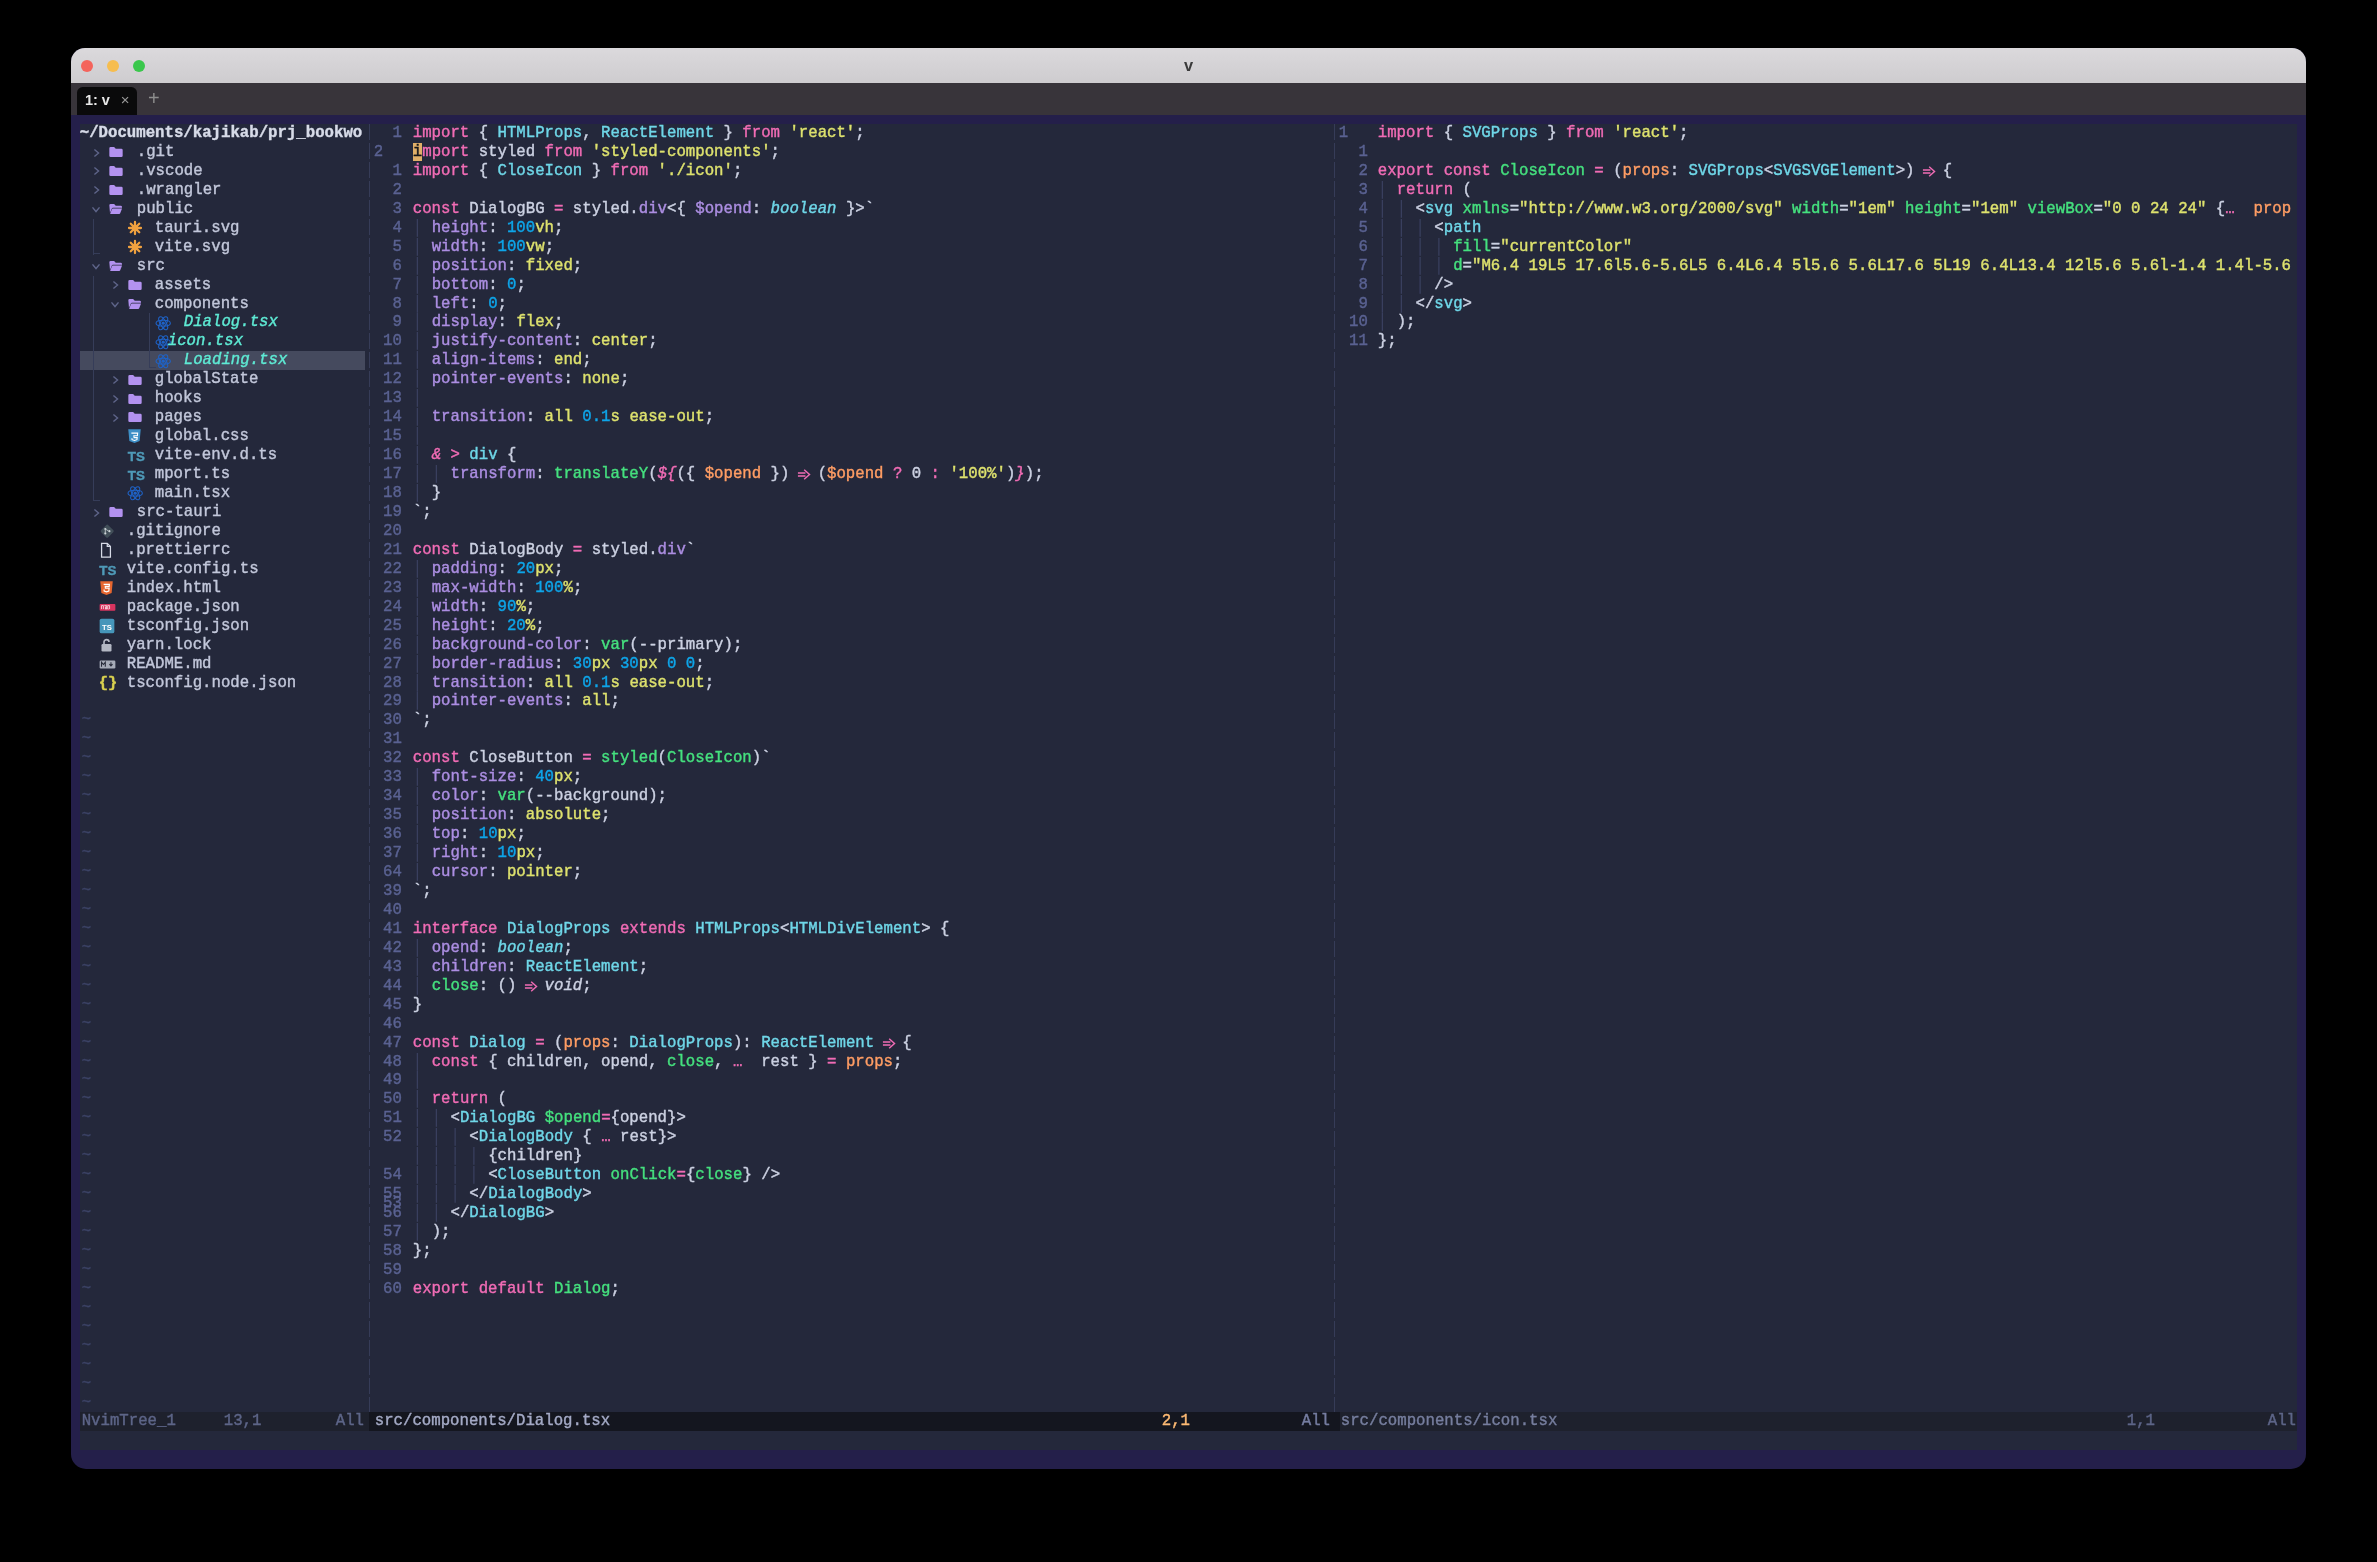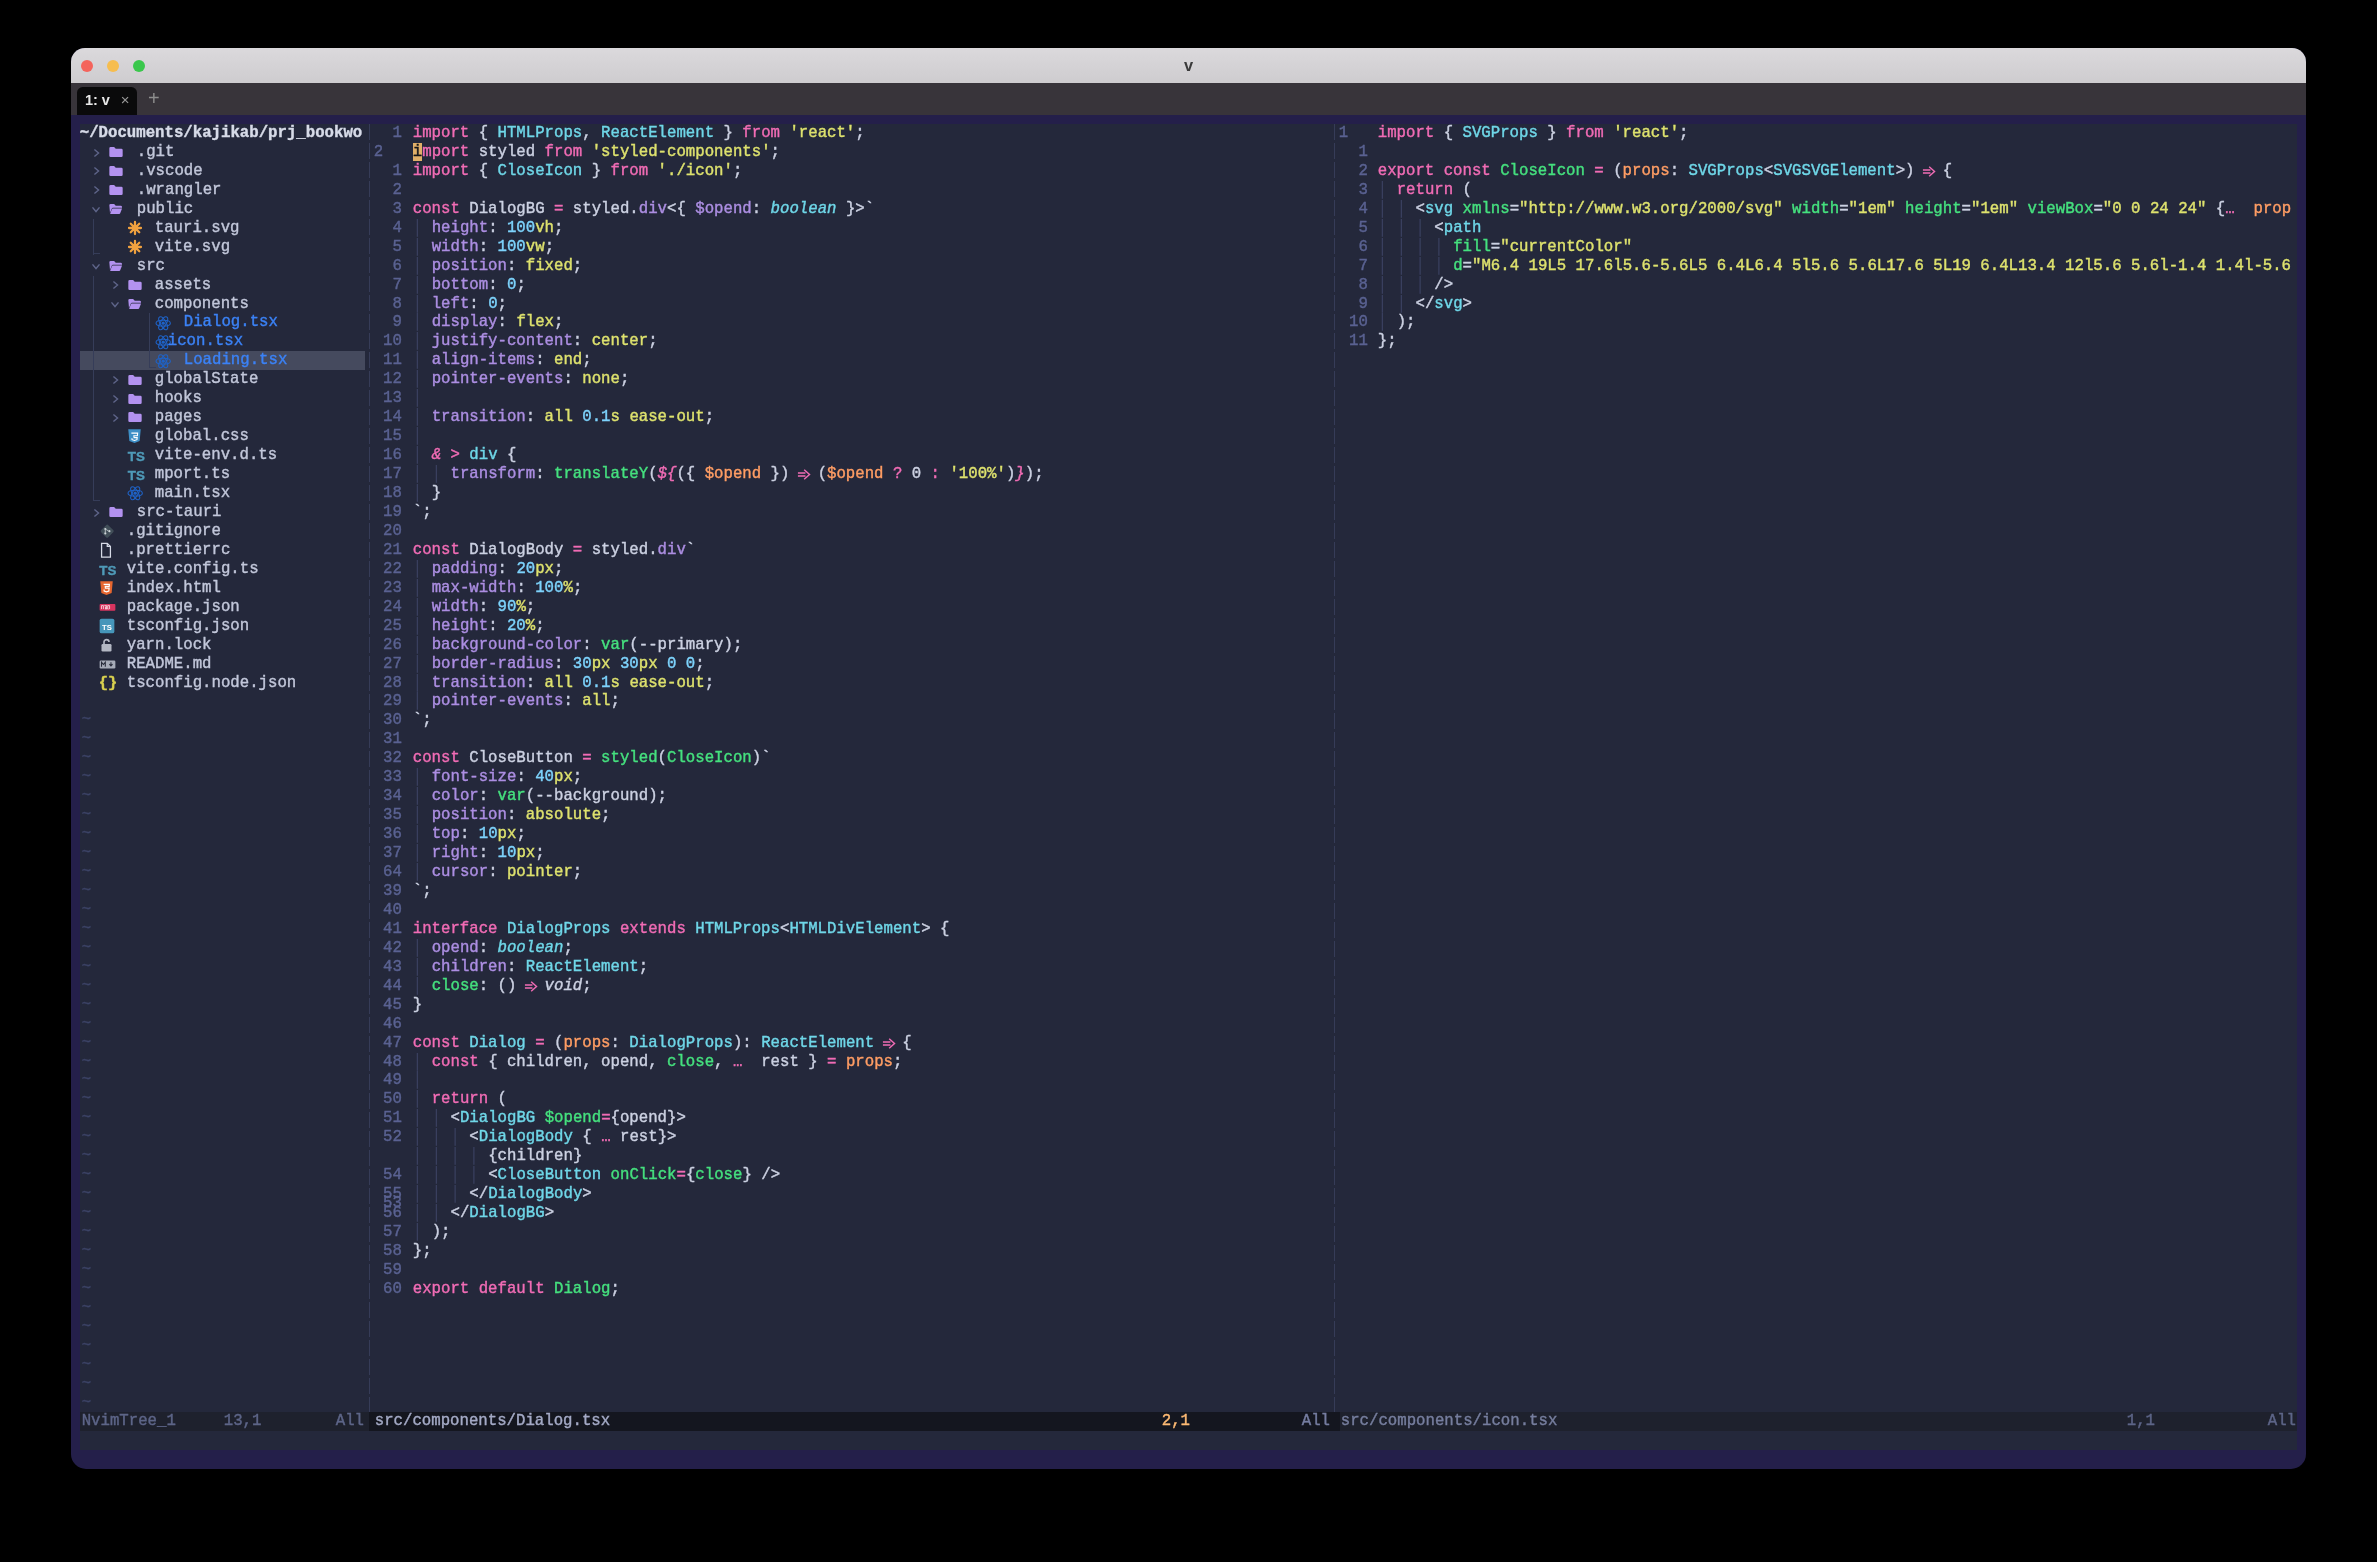--- a/index.html
+++ b/index.html
@@ -8,29 +8,29 @@
 #tabbar{position:absolute;left:0;top:35px;width:100%;height:32px;background:#38343a}
 #tab{position:absolute;left:5.7px;top:3.8px;width:60px;height:28px;background:#0a0a0b;border-radius:5.7px 5.7px 0 0;color:#e8e8e8}
 #tab .l{position:absolute;left:8.2px;top:5px;font:bold 14.5px "Liberation Sans",sans-serif}
 #tab .x{position:absolute;left:44px;top:3.8px;font:15px "Liberation Sans",sans-serif;color:#9a9a9a}
 #plus{position:absolute;left:77px;top:3.2px;font:20px/25px "Liberation Sans",sans-serif;color:#8d8d8d}
 #content{position:absolute;left:8.8px;top:76px;width:2217px;height:1326px;background:#24283b;overflow:hidden;font:15.7px/19px "Liberation Mono",monospace;-webkit-text-stroke:0.4px currentColor}
 .r{position:absolute;white-space:pre}
 .num{position:absolute;width:56px;text-align:right;color:#5a6292;white-space:pre}
 .numl{position:absolute;color:#5a6292;white-space:pre}
 .k{color:#f16cb5}.w{color:#ccd1e2}.c{color:#6fd7e8}.y{color:#dee26e}.p{color:#ac8ee2}
-.v{color:#7dd3fc}.o{color:#ff9d64}.g{color:#45e07e}
+.v{color:#0ea5e9}.o{color:#ff9d64}.g{color:#45e07e}
 .ki{color:#f16cb5;font-style:italic}.ci{color:#6fd7e8;font-style:italic}.wi{color:#ccd1e2;font-style:italic}
 .gu{color:#3b4261;-webkit-text-stroke-width:0.1px}
 .cur{background:#e0af68;color:#15161a}
 .arr{display:inline-block;width:9.4px;height:19px;vertical-align:top;position:relative}
 .arr svg{position:absolute;left:-1.9px;top:0}
 .sep{position:absolute;top:0;width:1.5px;height:1288px;background:repeating-linear-gradient(to bottom,#363c58 0px,#363c58 16px,transparent 16px,transparent 19px)}
 .sb{color:#c2c7da;white-space:pre;position:absolute}
-.gi{color:#3b82f6;}
+.gi{color:#5eead4;font-style:italic}
 .tld{position:absolute;color:#3c4366}
 .st{position:absolute;top:1288px;height:19px;color:#5d6588;white-space:pre}
 .ic{position:absolute}
 .vln{position:absolute;width:1.3px;background:#363d59}
 .hln{position:absolute;height:1.3px;background:#363d59}
 </style></head><body>
 <div id="win">
 <div id="tbar">
       <div class="t">v</div>
 <div class="tl" style="left:10.4px;background:#f4645c"></div>

